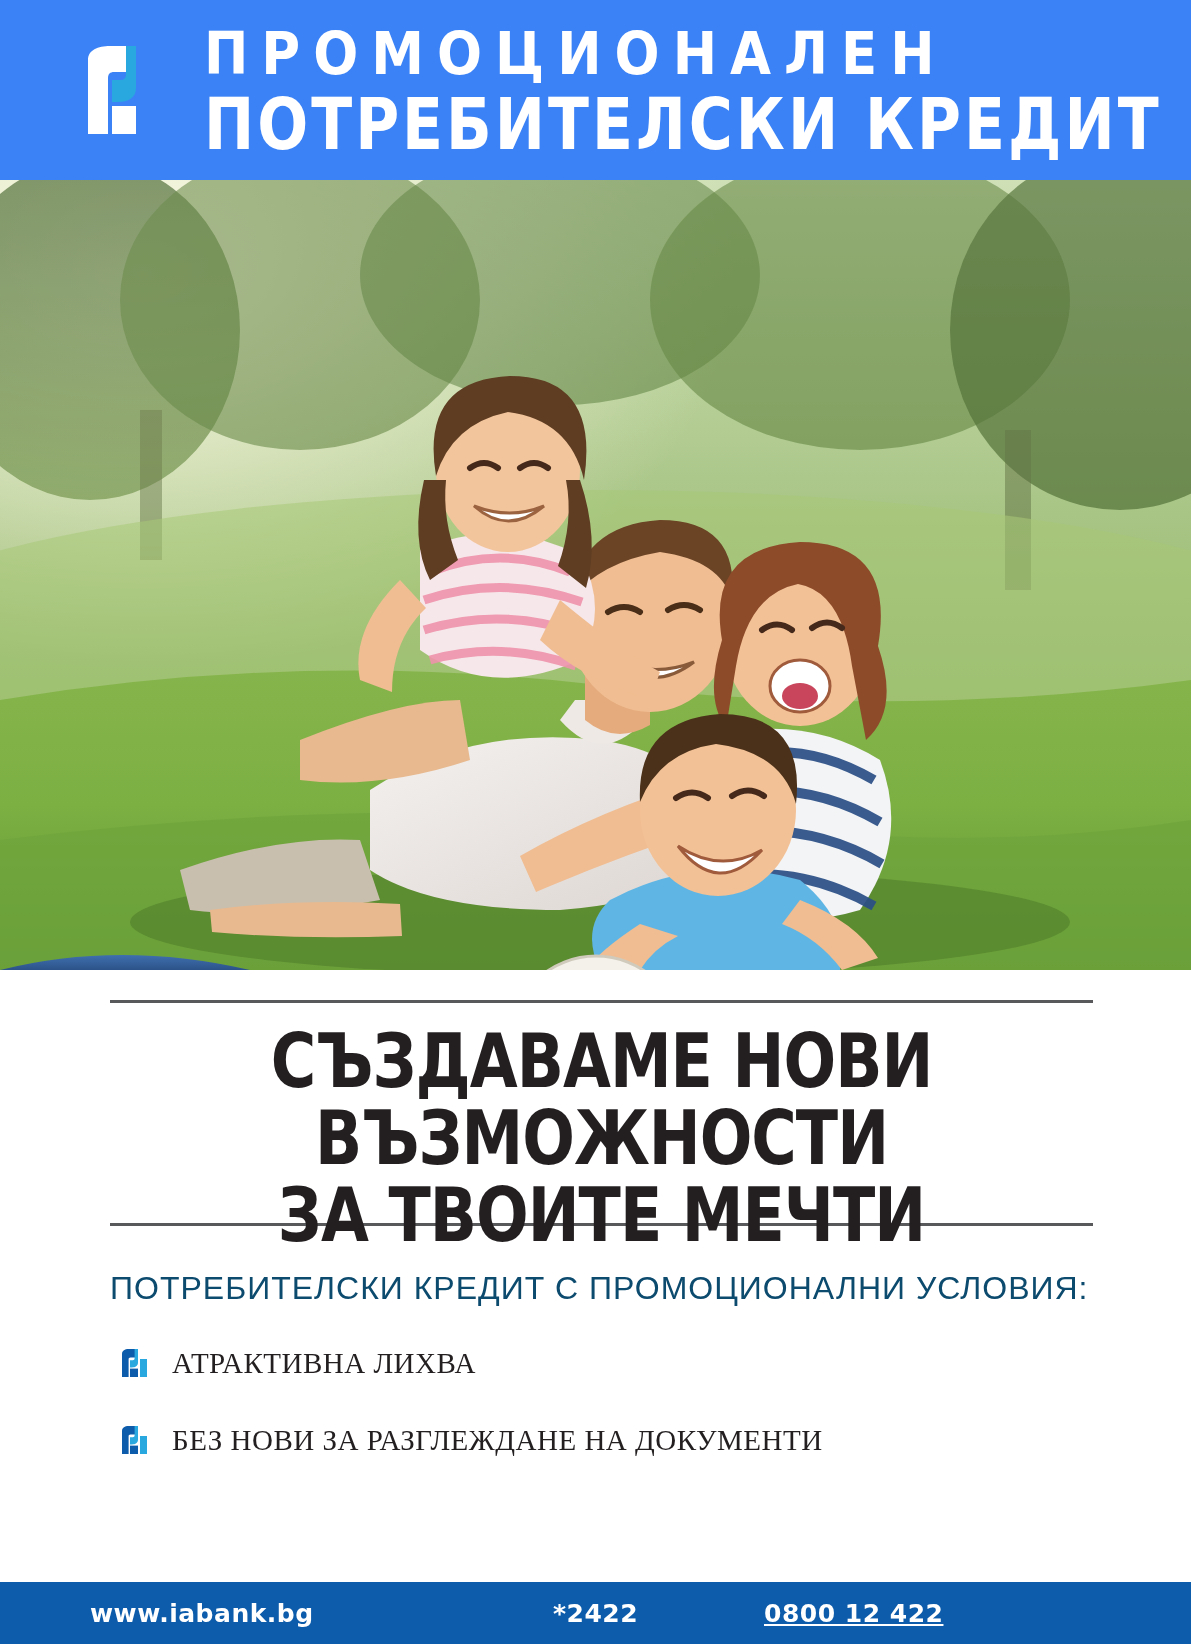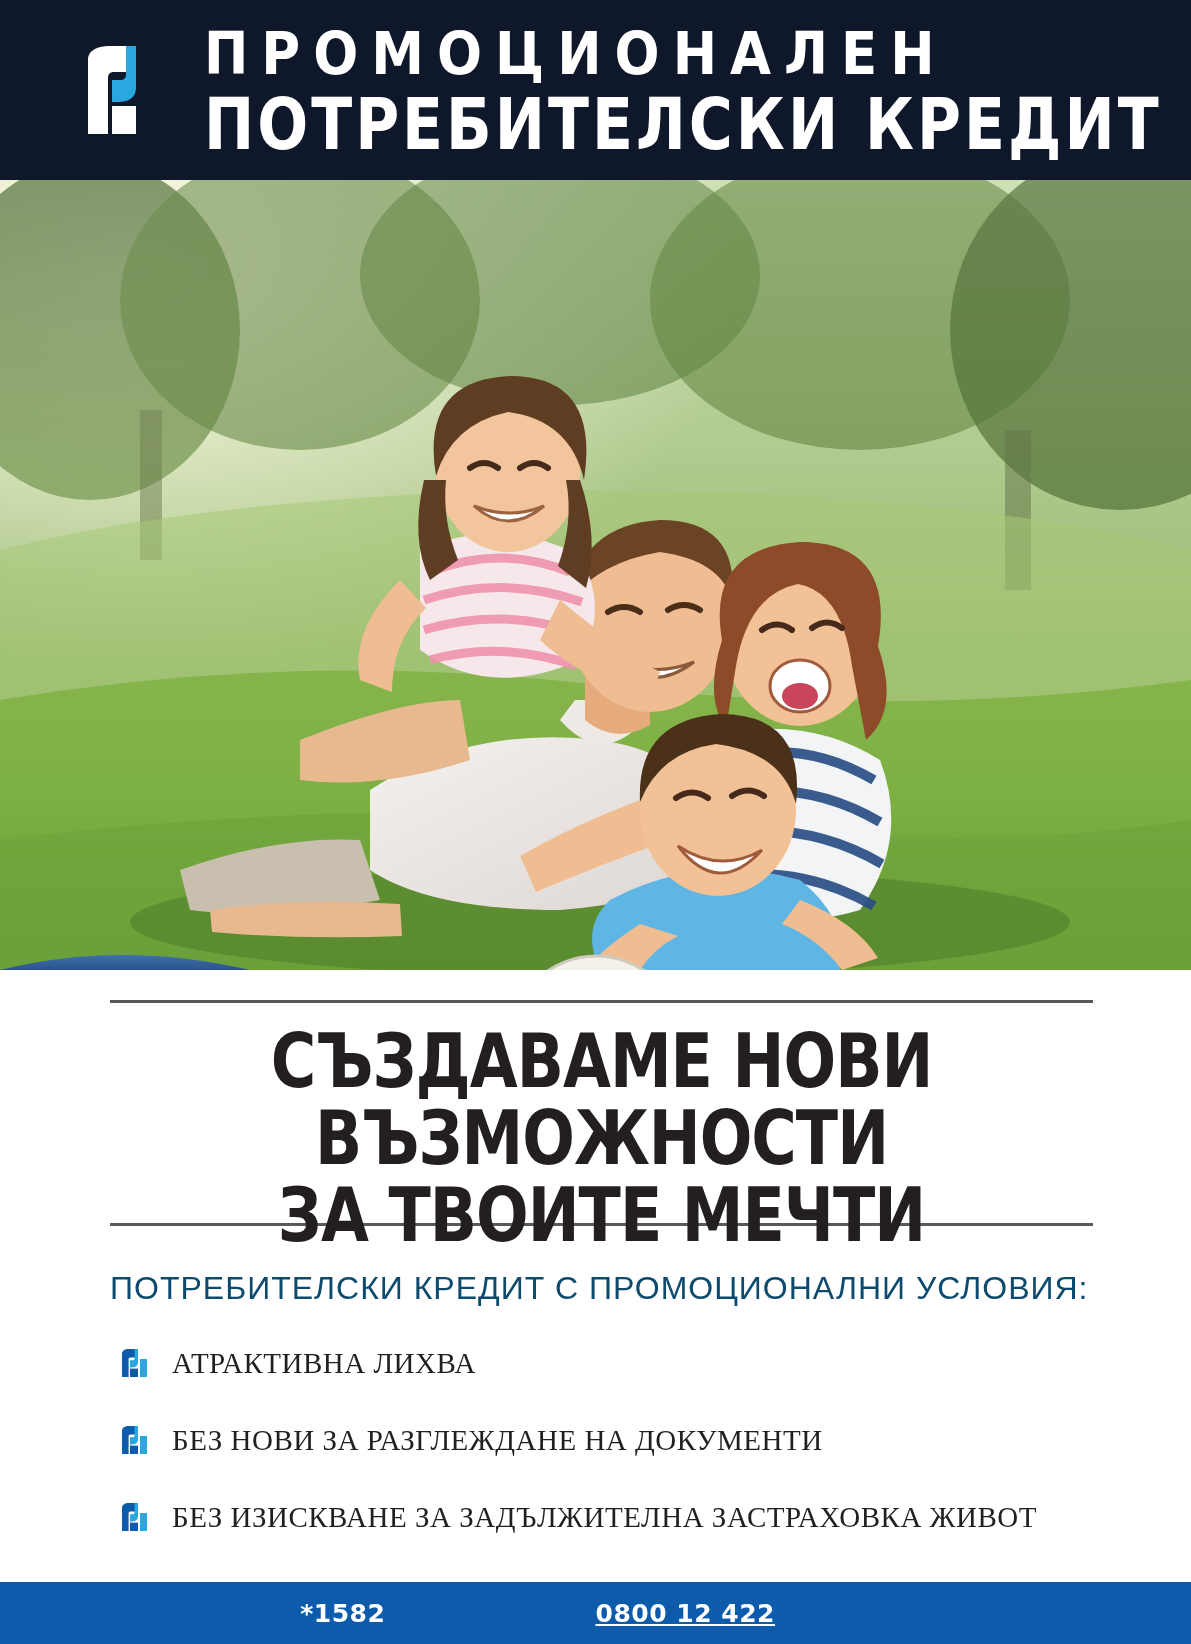--- a/index.html
+++ b/index.html
@@ -19,21 +19,21 @@
     width: 1191px;
     height: 1644px;
     position: relative;
     background: #ffffff;
     display: flex;
     flex-direction: column;
   }
 
   
   .header {
-    background: #0f172a;
+    background: #3b82f6;
     height: 180px;
     display: flex;
     align-items: center;
     padding: 0 0 0 80px;
     box-sizing: border-box;
     flex: 0 0 auto;
   }
   .logo-mark {
     width: 96px;
     height: 96px;
@@ -366,32 +366,22 @@
         <span class="bullet-icon">
           <svg viewBox="0 0 30 30" width="30" height="30" xmlns="http://www.w3.org/2000/svg">
             <path d="M2 6 C2 2.6 5 1 8.5 1 L16 1 L16 9.5 L10.5 9.5 C9.2 9.5 8.6 10.2 8.6 11.4 L8.6 29 L2 29 Z" fill="#0d5cab"></path>
             <path d="M18 1 L18 14.5 C18 18 15.4 19.4 12 19.4 L10 19.4 L10 12.2 L12.6 12.2 C14 12.2 14.6 11.5 14.6 10.2 L14.6 1 Z" fill="#29a8e0"></path>
             <path d="M10 20.6 L18 20.6 L18 29 L10 29 Z" fill="#0d5cab"></path>
             <path d="M20 11 L20 29 L27 29 L27 11 Z" fill="#29a8e0"></path>
           </svg>
         </span>
         <span class="bullet-text">БЕЗ НОВИ ЗА РАЗГЛЕЖДАНЕ НА ДОКУМЕНТИ</span>
       </li>
-      <li class="bullet">
-        <span class="bullet-icon">
-          <svg viewBox="0 0 30 30" width="30" height="30" xmlns="http://www.w3.org/2000/svg">
-            <path d="M2 6 C2 2.6 5 1 8.5 1 L16 1 L16 9.5 L10.5 9.5 C9.2 9.5 8.6 10.2 8.6 11.4 L8.6 29 L2 29 Z" fill="#0d5cab"></path>
-            <path d="M18 1 L18 14.5 C18 18 15.4 19.4 12 19.4 L10 19.4 L10 12.2 L12.6 12.2 C14 12.2 14.6 11.5 14.6 10.2 L14.6 1 Z" fill="#29a8e0"></path>
-            <path d="M10 20.6 L18 20.6 L18 29 L10 29 Z" fill="#0d5cab"></path>
-            <path d="M20 11 L20 29 L27 29 L27 11 Z" fill="#29a8e0"></path>
-          </svg>
-        </span>
-        <span class="bullet-text">БЕЗ ИЗИСКВАНЕ ЗА ЗАДЪЛЖИТЕЛНА ЗАСТРАХОВКА ЖИВОТ</span>
-      </li>
     </ul>
   </div>
 
   <div class="footer">
-    <div class="footer-center">*1582</div>
+    <div class="footer-left">www.iabank.bg</div>
+    <div class="footer-center">*2422</div>
     <div class="footer-right">0800 12 422</div>
   </div>
 
 </div>
 
 </body></html>

